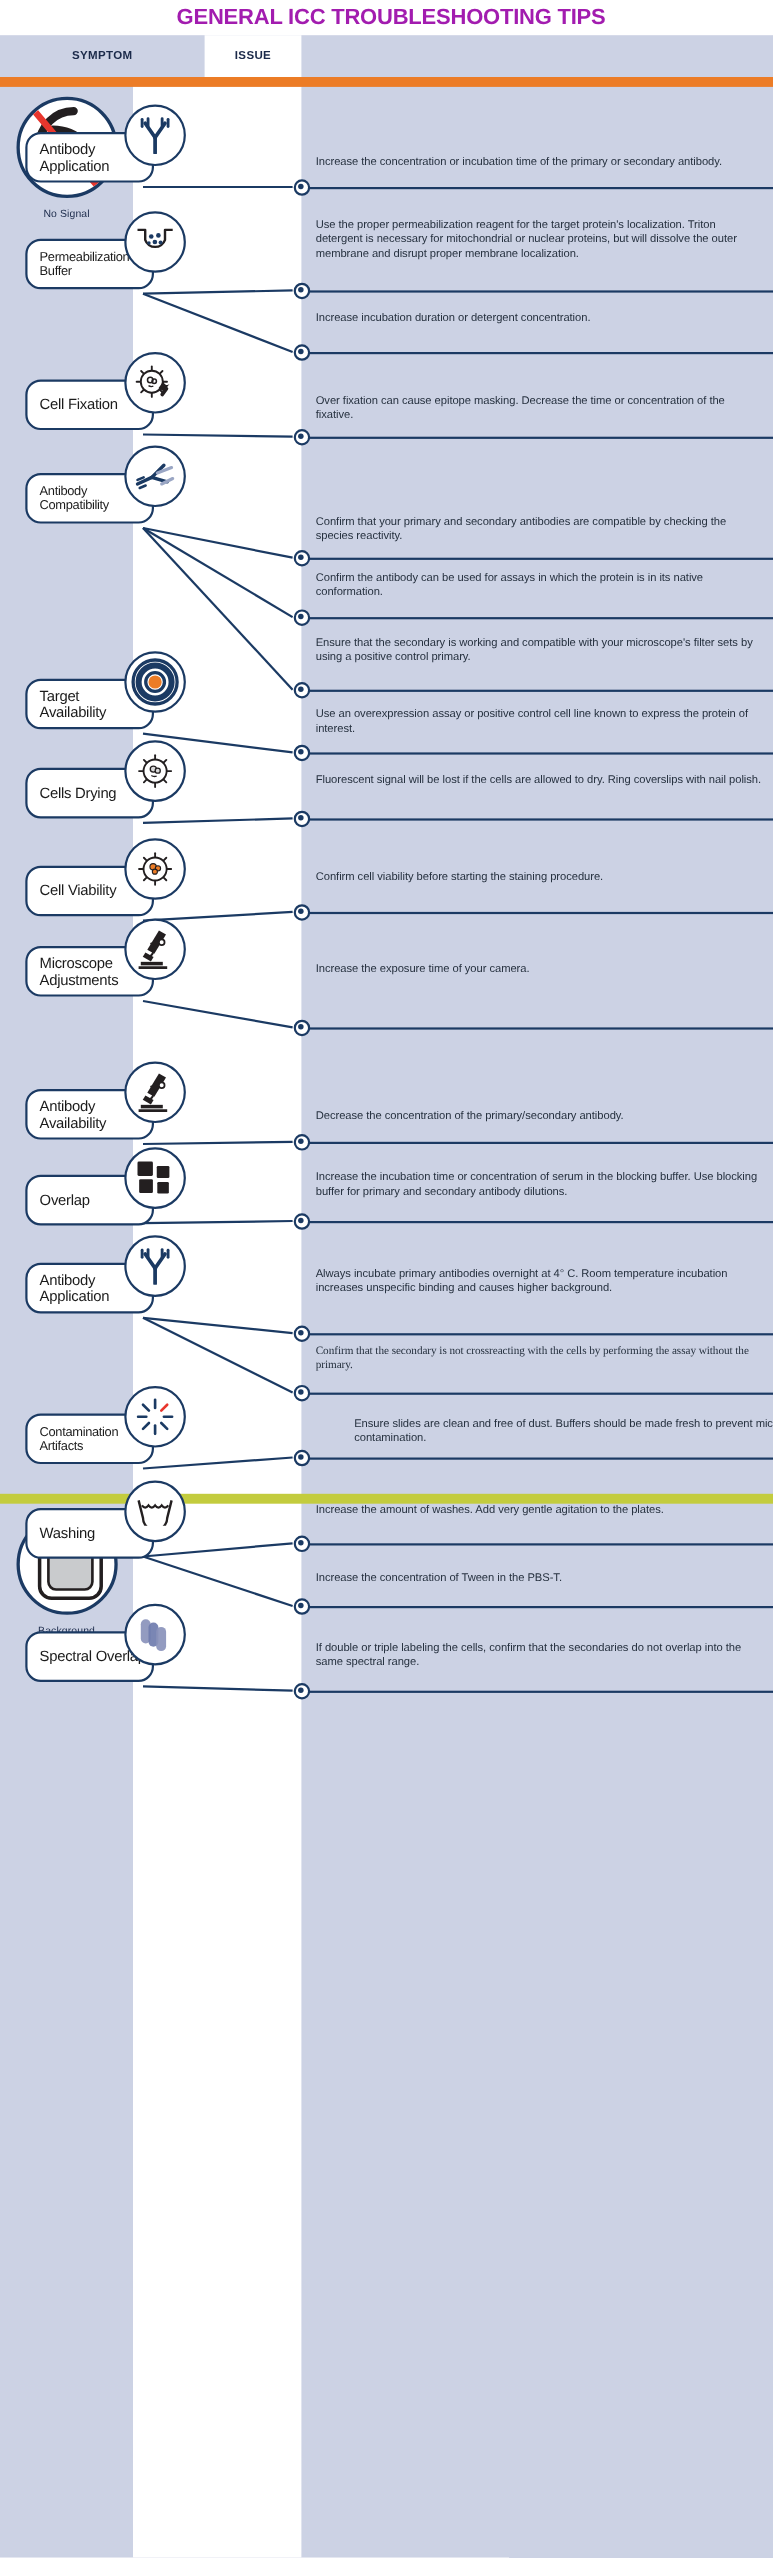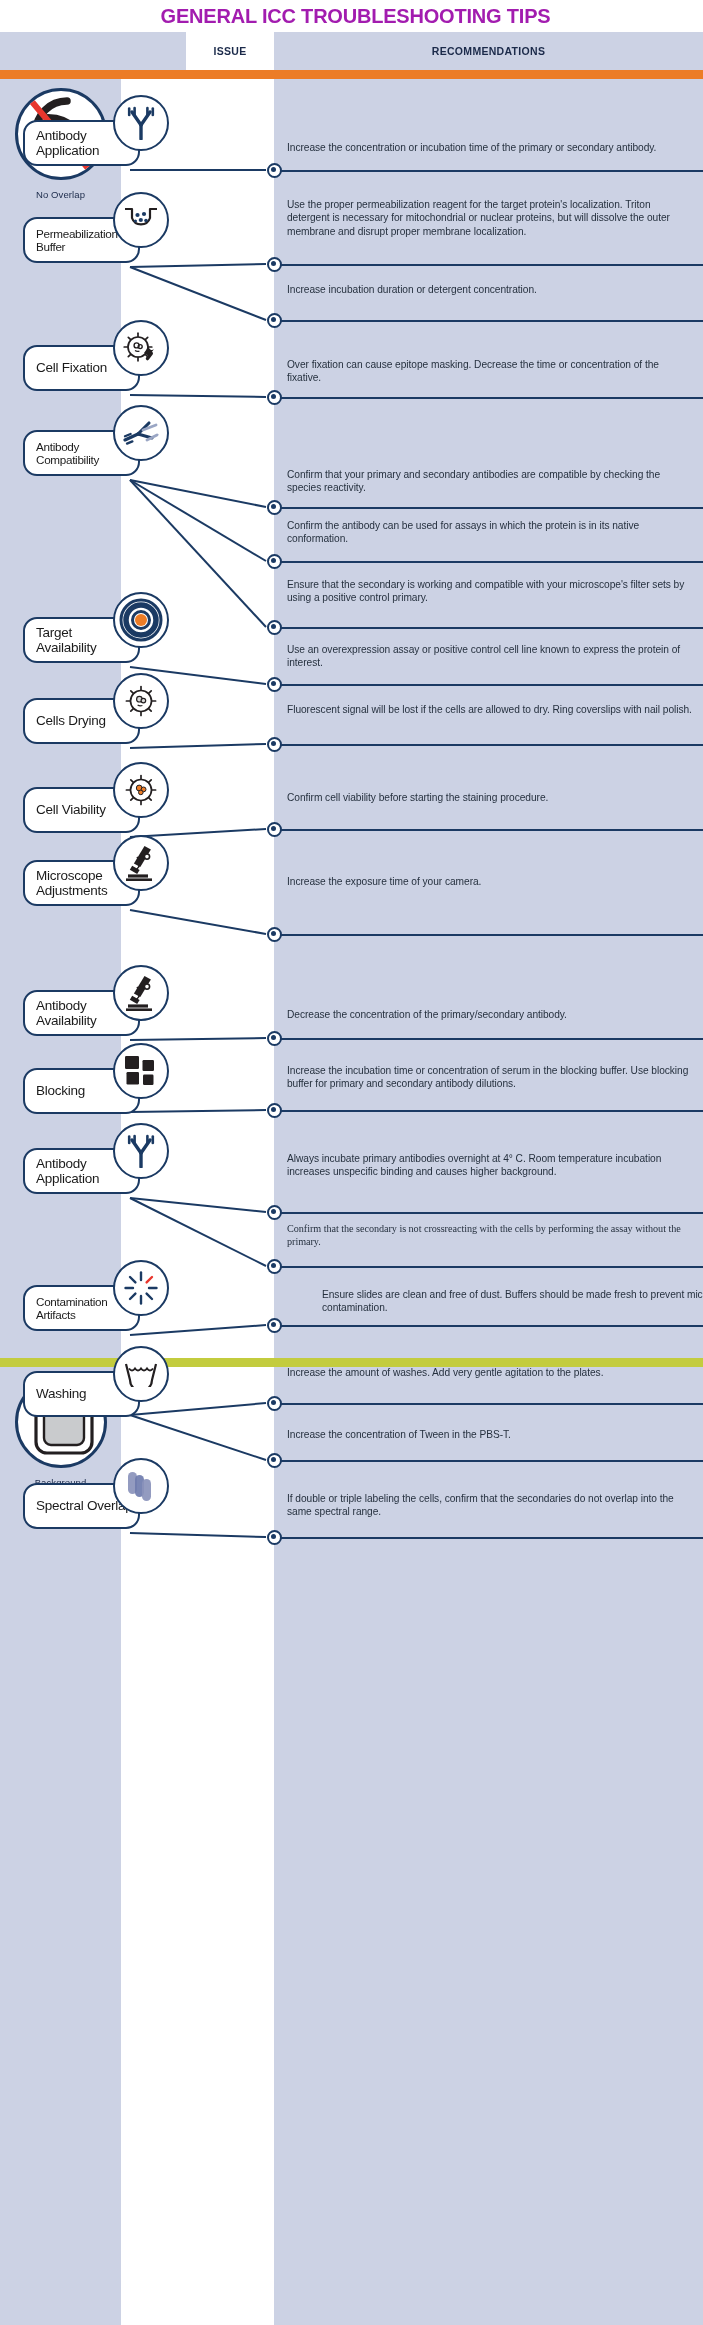--- a/index.html
+++ b/index.html
@@ -133,22 +133,22 @@
 </style>
 </head>
 <body>
 
 <div id="page">
 
   <div class="title">GENERAL ICC TROUBLESHOOTING TIPS</div>
 
   <div class="hdr-band"></div>
   <div class="hdr-issue-bg"></div>
+  <div class="hdr-cell hdr-symptom">SYMPTOM</div>
   <div class="hdr-cell hdr-issue">ISSUE</div>
-  <div class="hdr-cell hdr-recs">RECOMMENDATIONS</div>
 
   <div class="col-symptom-bg"></div>
   <div class="col-issue-bg"></div>
   <div class="col-recs-bg"></div>
 
   <svg class="connectors" id="connector-layer" width="703" height="2325" viewBox="0 0 703 2325">
       <polyline points="130,170 266,170" stroke="#1b3a63" stroke-width="2" fill="none"></polyline>
       <polyline points="130,267 266,264" stroke="#1b3a63" stroke-width="2" fill="none"></polyline>
       <polyline points="130,267 266,320" stroke="#1b3a63" stroke-width="2" fill="none"></polyline>
       <polyline points="130,395 266,397" stroke="#1b3a63" stroke-width="2" fill="none"></polyline>
@@ -172,21 +172,21 @@
       <div class="rule rule-orange" style="top: 70px;"></div>
       <div class="rule rule-lime" style="top: 1358px;"></div>
       <div class="symptom" style="top: 88px;">
         <div class="symptom-badge"><svg width="92" height="92" viewBox="0 0 92 92">
       <circle cx="30" cy="66" r="8.5" fill="#231f20"></circle>
       <path d="M18 54 a18 18 0 0 1 18 -18" stroke="#231f20" stroke-width="7" fill="none" stroke-linecap="round"></path>
       <path d="M18 41 a31 31 0 0 1 31 -31" stroke="#231f20" stroke-width="7.5" fill="none" stroke-linecap="round"></path>
       <path d="M30 27 a40 40 0 0 1 40 40" stroke="#231f20" stroke-width="8" fill="none" stroke-linecap="round"></path>
       <path d="M10 6 L74 82" stroke="#e8362d" stroke-width="6" stroke-linecap="round"></path>
     </svg></div>
-        <div class="symptom-label">No Overlap</div>
+        <div class="symptom-label">No Signal</div>
       </div>
       <div class="symptom" style="top: 1376px;">
         <div class="symptom-badge"><svg width="92" height="92" viewBox="0 0 92 92">
       <rect x="18" y="18" width="56" height="56" rx="11" fill="#ffffff" stroke="#231f20" stroke-width="3.2"></rect>
       <rect x="26" y="26" width="40" height="40" rx="7" fill="#c9cbcd" stroke="#231f20" stroke-width="2.4"></rect>
     </svg></div>
         <div class="symptom-label">Background</div>
       </div>
       <div class="rec-line" style="top: 170px;"></div>
       <div class="rec-dot" style="left: 266.5px; top: 162.5px;"></div>
@@ -445,21 +445,21 @@
       <circle cx="23" cy="12.6" r="2.6" fill="#ffffff" stroke="#231f20" stroke-width="1.6"></circle>
       <path d="M8.2 21.8 l7.4 4.2 -2.4 4 -7.4 -4.2 z" fill="#231f20"></path>
       <rect x="4" y="30.4" width="20" height="3.2" fill="#231f20"></rect>
       <path d="M2 34.4 h26 v2.6 h-26 z" fill="#231f20"></path>
       <path d="M12 26 q7 -6 1 -13" stroke="#231f20" stroke-width="1.6" fill="none"></path>
     </svg>
         </div>
       </div>
       <div class="issue" style="top: 1068px;">
         <div class="pill">
-          <div class="pill-label">Blocking</div>
+          <div class="pill-label">Overlap</div>
         </div>
         <div class="issue-icon">
           <svg width="34" height="32" viewBox="0 0 34 32">
       <rect x="1" y="1" width="14" height="13" rx="1.2" fill="#231f20"></rect>
       <rect x="18.5" y="5" width="11.5" height="11" rx="1.2" fill="#231f20"></rect>
       <rect x="2.5" y="17" width="12.5" height="12.5" rx="1.2" fill="#231f20"></rect>
       <rect x="19" y="19.5" width="10.5" height="10.5" rx="1.2" fill="#231f20"></rect>
     </svg>
         </div>
       </div>

